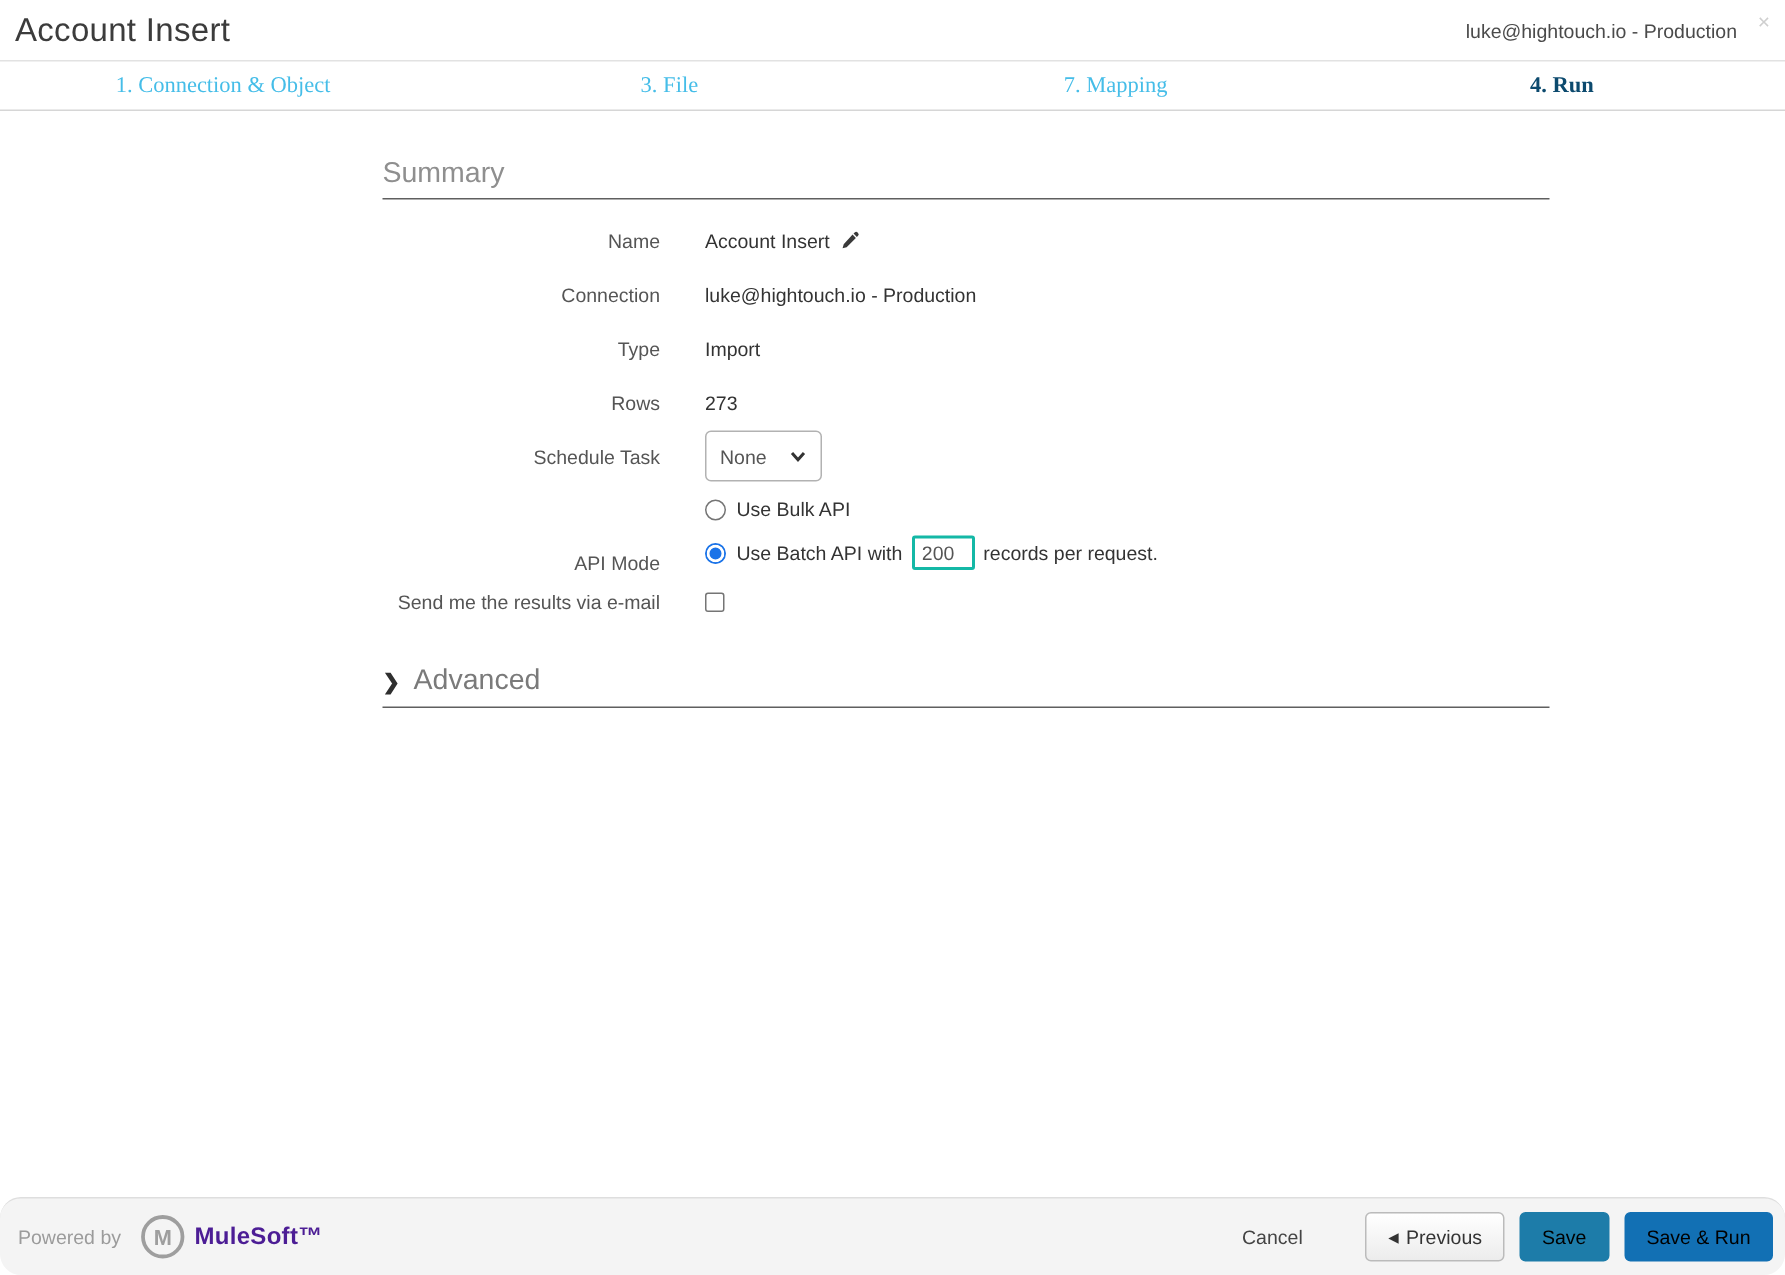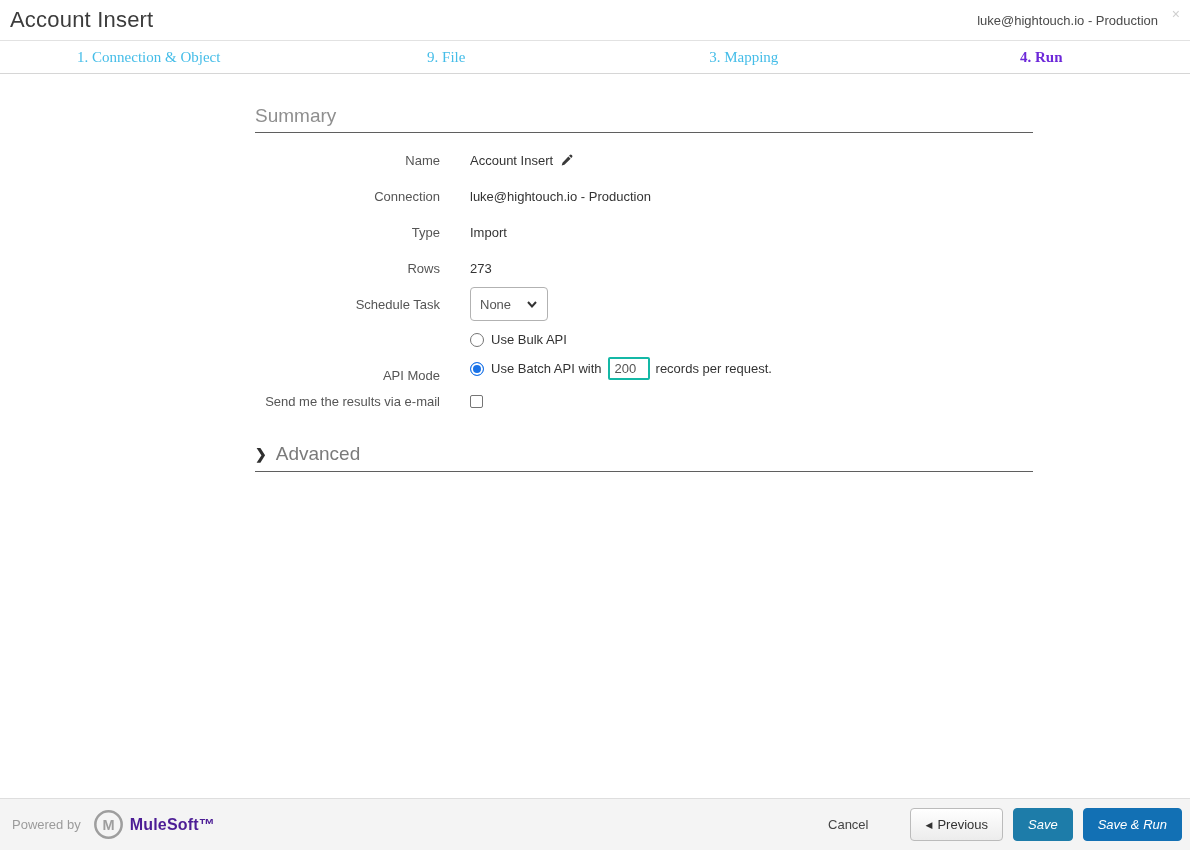--- a/index.html
+++ b/index.html
@@ -54,21 +54,21 @@
   .tab {
     width: 25%;
     text-align: center;
     line-height: 32px;
     font-size: 15px;
     color: #45bde8;
     cursor: pointer;
     white-space: nowrap;
   }
   .tab.active {
-    color: #6d28d9;
+    color: #0c4a6e;
     font-weight: bold;
   }
 
   
   .content {
     margin-left: 255px;
     width: 778px;
   }
   .section-heading {
     font-size: 19px;
@@ -177,20 +177,21 @@
   .footer {
     position: absolute;
     left: 0; right: 0; bottom: 0;
     height: 52px;
     background: #f4f4f4;
     border-top: 1px solid #dedede;
     display: flex;
     align-items: center;
     justify-content: space-between;
     padding: 0 8px 0 12px;
+    border-radius: 14px;
   }
   .powered {
     display: flex;
     align-items: center;
     color: #9b9b9b;
     font-size: 13px;
   }
   .powered .logo { margin: 0 6px 0 12px; display: inline-flex; }
   .brand-name {
     font-size: 16px;
@@ -217,37 +218,37 @@
     border: 1px solid transparent;
     margin-left: 10px;
     padding: 0 14px;
   }
   .btn-default {
     background: linear-gradient(#ffffff, #ececec);
     border: 1px solid #bbb;
     color: #333;
   }
   .btn-default .prev-arrow { font-size: 9px; margin-right: 5px; color: #333; }
-  .btn-primary { color: #ffffff; font-style: italic; }
+  .btn-primary { color: #000000; }
   .btn-save { background: #1d7ca9; border-color: #1d7ca9; }
   .btn-save-run { background: #1270b4; border-color: #1270b4; }
 </style>
 </head>
 <body>
 
 <div class="header">
   <div class="page-title">Account Insert</div>
   <div class="header-conn">luke@hightouch.io - Production</div>
   <div class="close-icon">×</div>
 </div>
 
 <div class="tabs">
   <div class="tab">1. Connection &amp; Object</div>
-  <div class="tab">9. File</div>
-  <div class="tab">3. Mapping</div>
+  <div class="tab">3. File</div>
+  <div class="tab">7. Mapping</div>
   <div class="tab active">4. Run</div>
 </div>
 
 <div class="content">
   <div class="section-heading">Summary</div>
 
   <div class="rows">
 
     <div class="form-row">
       <div class="row-label">Name</div>

